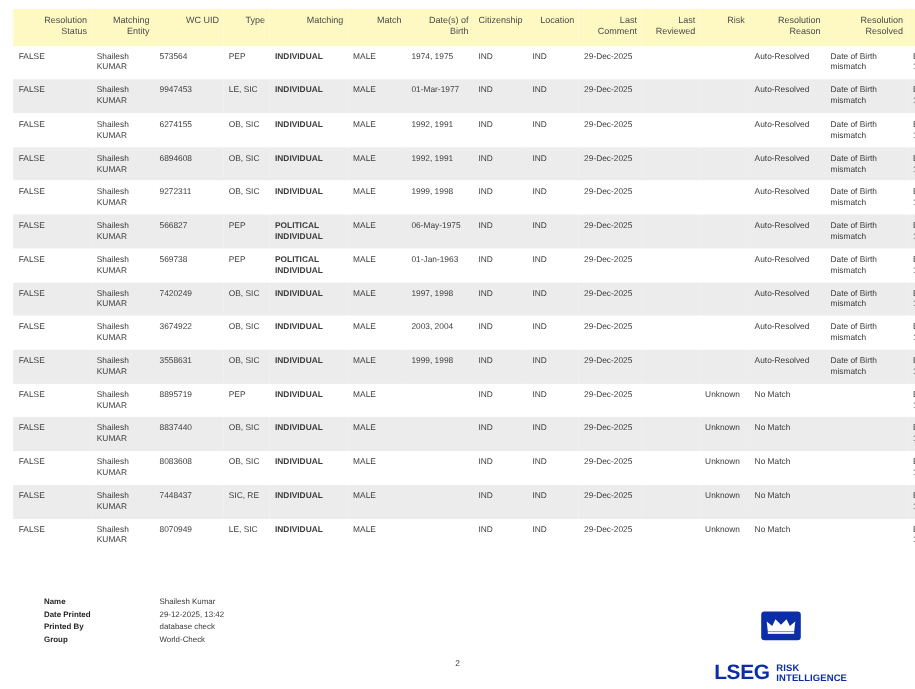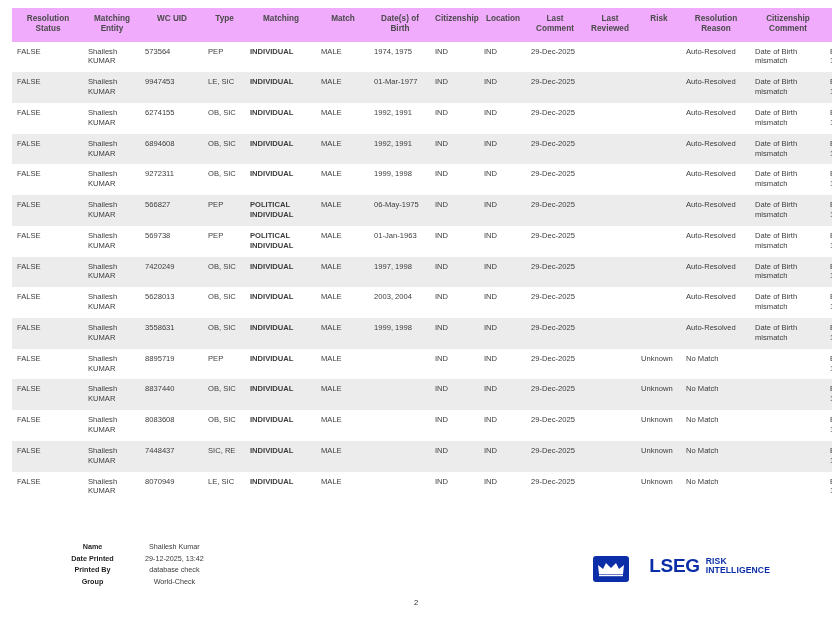--- a/index.html
+++ b/index.html
@@ -29,25 +29,25 @@
     margin: 4px 0 10px 6px;
     letter-spacing: 0.2px;
   }
   table.matches {
     width: 820px;
     margin-left: 6px;
     border-collapse: collapse;
     table-layout: fixed;
   }
   table.matches th {
-    background: #f0abfc;
+    background: #fef9c3;
     color: #4a4a4a;
     font-size: 8.2px;
-    font-weight: bold;
-    text-align: center;
+    font-weight: normal;
+    text-align: right;
     vertical-align: top;
     padding: 6px 4px 7px 5px;
     line-height: 1.25;
     border: none;
   }
   table.matches td {
     font-size: 7.6px;
     color: #3c3c3c;
     vertical-align: top;
     padding: 5px 4px 6px 5px;
@@ -79,41 +79,42 @@
 
   .footer-meta {
     position: absolute;
     left: 40px;
     top: 542px;
     font-size: 7.2px;
     color: #2e2e2e;
   }
   .footer-meta table {
     border-collapse: collapse;
-    text-align: center;
   }
   .footer-meta td {
     padding: 0 0 2px 0;
     vertical-align: top;
     line-height: 1.35;
   }
   .footer-meta td.label {
     font-weight: bold;
     width: 105px;
     color: #1f1f1f;
   }
   .footer-meta td.value {
     color: #3a3a3a;
   }
   .brand {
     position: absolute;
     right: 62px;
     top: 556px;
     display: flex;
+    align-items: center;
     gap: 20px;
+    flex-direction: column;
   }
   .brand-mark {
     width: 36px;
     height: 26px;
     background: #0b2ea8;
     border-radius: 3px;
     position: relative;
     overflow: hidden;
   }
   .brand-mark .crown {
@@ -169,21 +170,21 @@
         <th class="c3">Type</th>
         <th class="c4">Matching</th>
         <th class="c5">Match</th>
         <th class="c6">Date(s) of Birth</th>
         <th class="c7">Citizenship</th>
         <th class="c8">Location</th>
         <th class="c9">Last Comment</th>
         <th class="c10">Last Reviewed</th>
         <th class="c11">Risk</th>
         <th class="c12">Resolution Reason</th>
-        <th class="c13">Citizenship Comment</th>
+        <th class="c13">Resolution Resolved</th>
         <th class="c14">Match Strength</th>
       </tr>
     </thead>
     <tbody id="matches-body">
         <tr class="odd">
           <td class="c0">FALSE</td>
           <td class="c1">Shailesh KUMAR</td>
           <td class="c2">573564</td>
           <td class="c3">PEP</td>
           <td class="c4">INDIVIDUAL</td>
@@ -313,21 +314,21 @@
           <td class="c9">29-Dec-2025</td>
           <td class="c10"></td>
           <td class="c11"></td>
           <td class="c12">Auto-Resolved</td>
           <td class="c13">Date of Birth mismatch</td>
           <td class="c14">Exact - 100%</td>
         </tr>
         <tr class="odd">
           <td class="c0">FALSE</td>
           <td class="c1">Shailesh KUMAR</td>
-          <td class="c2">5628013</td>
+          <td class="c2">3674922</td>
           <td class="c3">OB, SIC</td>
           <td class="c4">INDIVIDUAL</td>
           <td class="c5">MALE</td>
           <td class="c6">2003, 2004</td>
           <td class="c7">IND</td>
           <td class="c8">IND</td>
           <td class="c9">29-Dec-2025</td>
           <td class="c10"></td>
           <td class="c11"></td>
           <td class="c12">Auto-Resolved</td>

